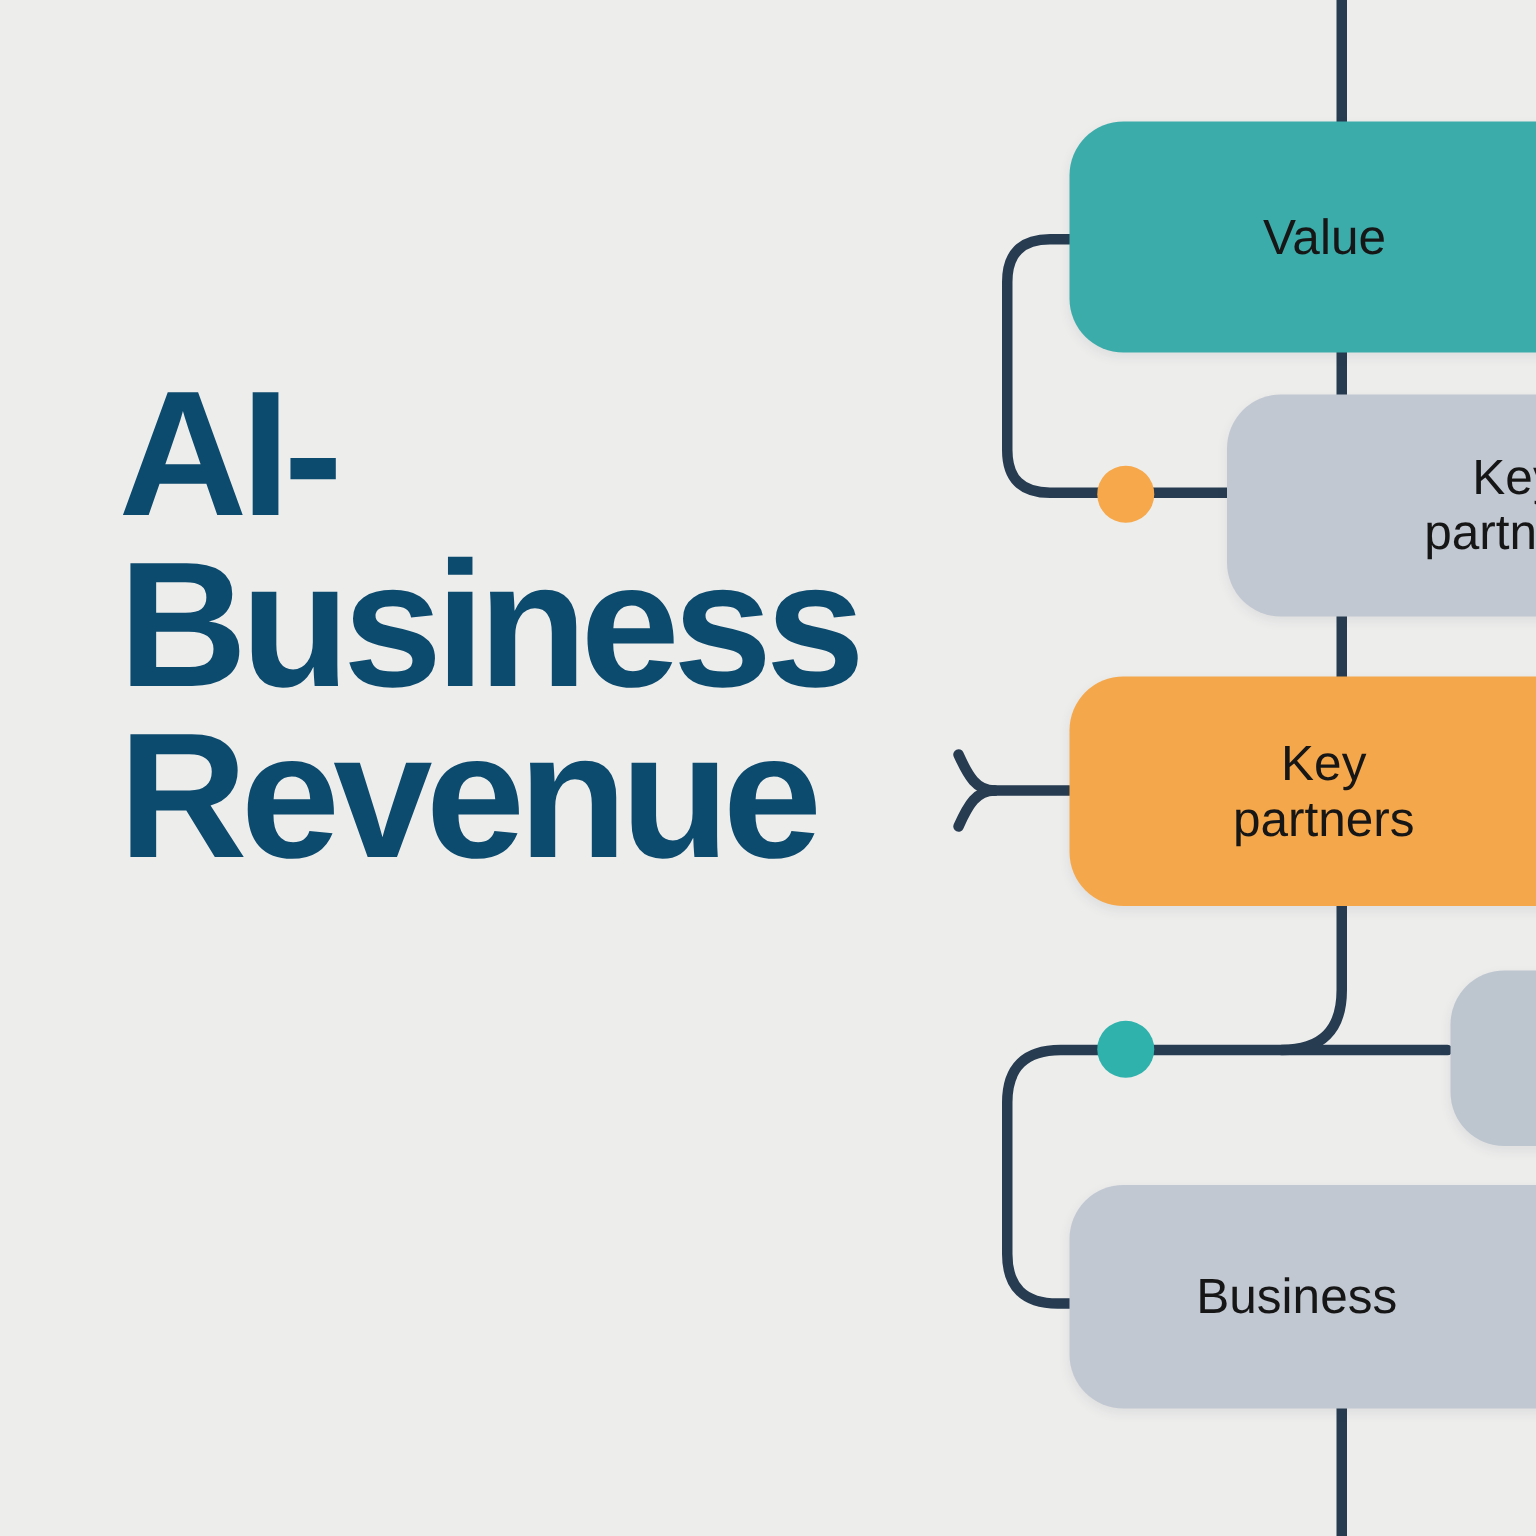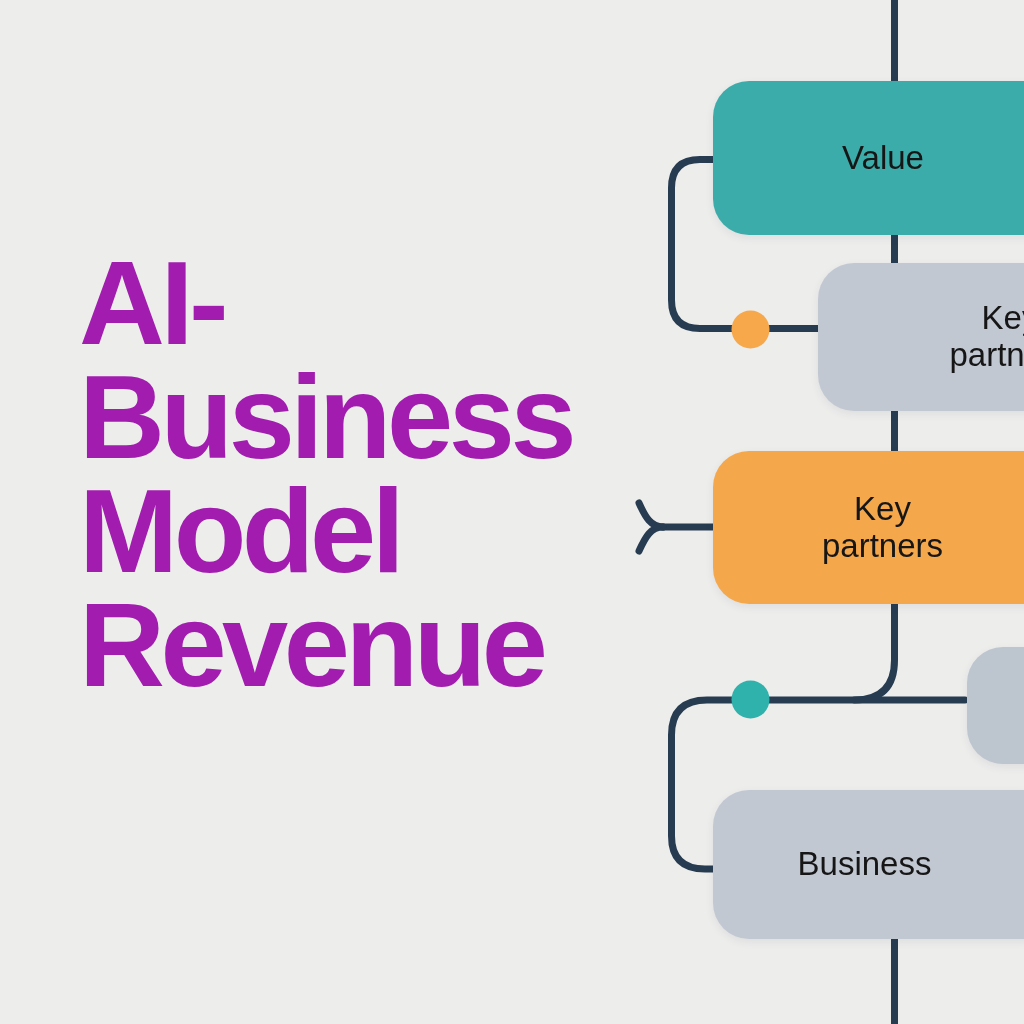--- a/index.html
+++ b/index.html
@@ -17,21 +17,21 @@
   }
   .title {
     position: absolute;
     left: 79px;
     top: 246px;
     margin: 0;
     font-size: 119px;
     line-height: 114px;
     font-weight: bold;
     letter-spacing: -4.5px;
-    color: #a21caf;
+    color: #0c4a6e;
   }
   .title .line { display: block; }
   .connectors {
     position: absolute;
     left: 0;
     top: 0;
     width: 1024px;
     height: 1024px;
   }
   .box {
@@ -73,21 +73,20 @@
   }
 </style>
 </head>
 <body>
 
 <div class="stage">
 
   <h1 class="title">
     <span class="line">AI-</span>
     <span class="line">Business</span>
-    <span class="line">Model</span>
     <span class="line">Revenue</span>
   </h1>
 
   <svg class="connectors" viewBox="0 0 1024 1024" xmlns="http://www.w3.org/2000/svg">
     <g fill="none" stroke="#273c51" stroke-width="7" stroke-linecap="round">
       <path d="M894.5 0 V660 Q894.5 700 854.5 700"></path>
       <path d="M965 700 H707 Q671.5 700 671.5 735 V836 Q671.5 869 705 869 H714"></path>
       <path d="M714 159.5 H700 Q671.5 159.5 671.5 188 V300 Q671.5 328.5 700 328.5 H819"></path>
       <path d="M894.5 939 V1024"></path>
       <path d="M713 527 H663"></path>

